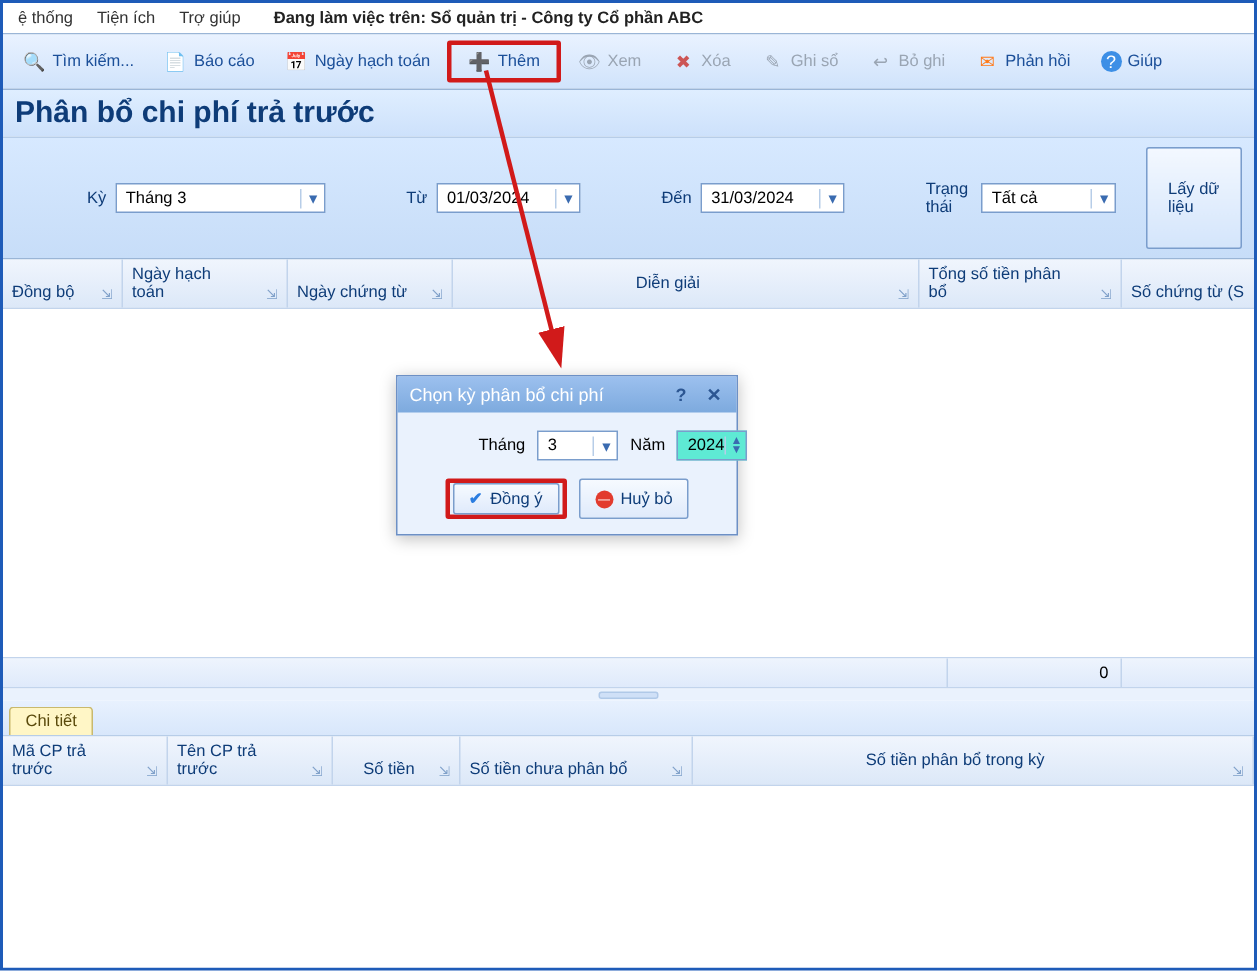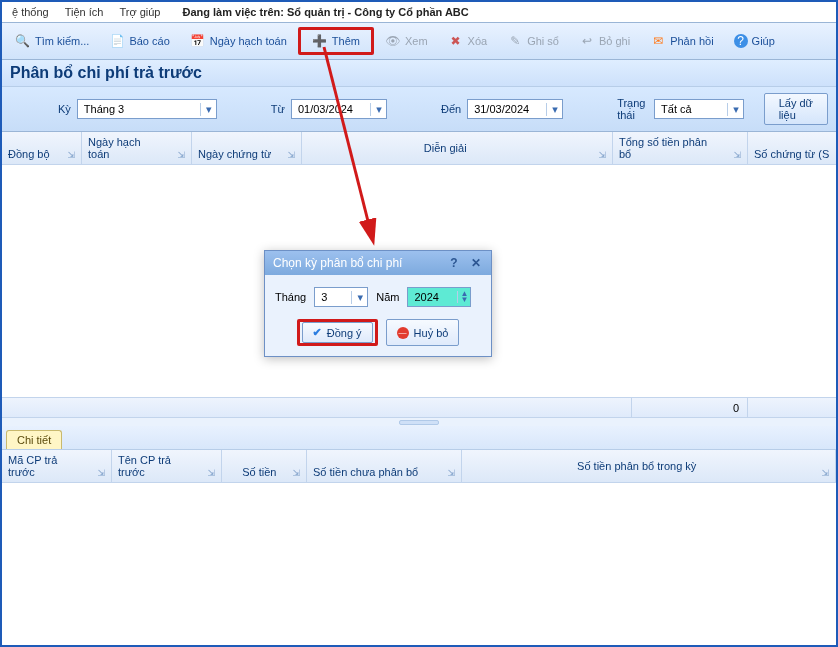--- a/index.html
+++ b/index.html
@@ -42,21 +42,21 @@
     font-size: 11px;
     border: 1px solid transparent;
     border-radius: 2px;
   }
   .tbtn.disabled { color: #9aa5b3; }
   .tbtn .ic { width: 16px; height: 16px; display: inline-flex; align-items: center; justify-content: center; font-size: 12px; }
   .redbox { border: 3px solid #d11a1a; border-radius: 2px; padding: 0 2px; }
   .page-title {
     background: linear-gradient(#dfeeff,#cde1fb);
     padding: 4px 8px;
-    font-size: 16px;
+    font-size: 20px;
     font-weight: bold;
     color: #0e3c78;
     border-bottom: 1px solid #b7cde8;
   }
   .filters {
     display: flex;
     align-items: center;
     gap: 6px;
     padding: 6px 8px;
     background: linear-gradient(#d7e9ff,#c7ddf8);
@@ -66,21 +66,21 @@
   .dropdown {
     display: flex; align-items: center;
     background: #fff; border: 1px solid #7a9dcc;
     height: 20px; padding: 0 2px 0 6px;
     min-width: 100px;
   }
   .dropdown .caret { width: 14px; text-align: center; color: #3a6bb0; border-left: 1px solid #b7cde8; margin-left: auto; padding-left: 3px; }
   .btn {
     background: linear-gradient(#f3f8ff,#d4e5fb);
     border: 1px solid #7a9dcc;
-    padding: 3px 14px;
+    padding: 21px 14px;
     border-radius: 2px;
     color: #0e3c78;
     cursor: pointer;
   }
   .grid-head {
     display: flex;
     background: linear-gradient(#f0f5fd,#dce8f8);
     border-bottom: 1px solid #c2d4ec;
   }
   .gh {
@@ -147,21 +147,21 @@
   .dlg-title {
     background: linear-gradient(#9cc0ee,#7daade);
     color: #fff;
     font-size: 12px;
     padding: 5px 8px;
     display:flex; align-items:center;
   }
   .dlg-title .actions { margin-left:auto; display:flex; gap:8px; }
   .dlg-title .ic2 { color:#2c5692; cursor:pointer; width:14px; text-align:center; font-weight:bold; }
   .dlg-body { padding: 12px 10px 10px 10px; display:flex; flex-direction:column; gap:12px; }
-  .row { display:flex; align-items:center; gap:8px; }
+  .row { display:flex; align-items:center; gap:8px;margin-left:44px; }
   .spinner {
     display:flex; align-items:center;
     background:#5eead4; border:1px solid #7a9dcc;
     height:20px; padding:0 2px 0 6px; width:64px;
   }
   .spinner .up-down { display:flex; flex-direction:column; line-height:6px; font-size:8px; color:#3a6bb0; border-left:1px solid #b7cde8; padding-left:3px; margin-left:auto;}
   .dlg-buttons { display:flex; gap:8px; justify-content:center; }
   .dbtn {
     display:flex; align-items:center; gap:5px;
     background: linear-gradient(#f6faff,#dfeafb);

